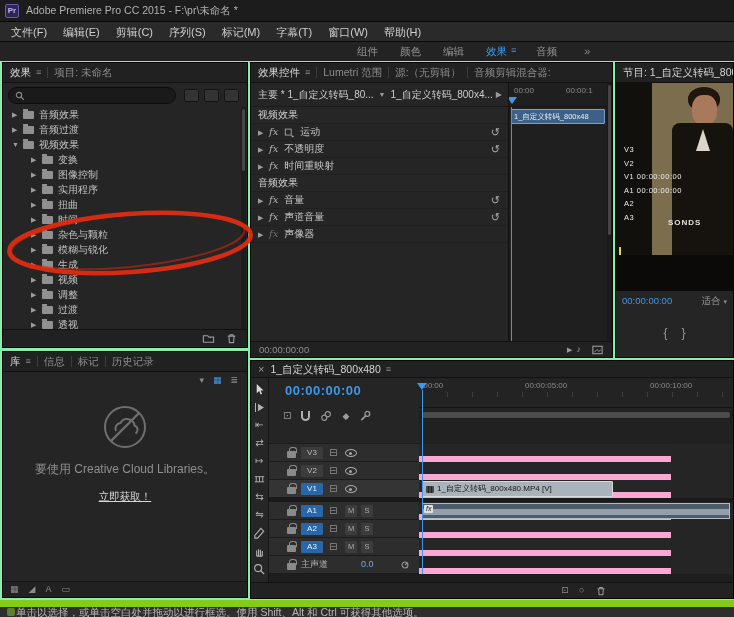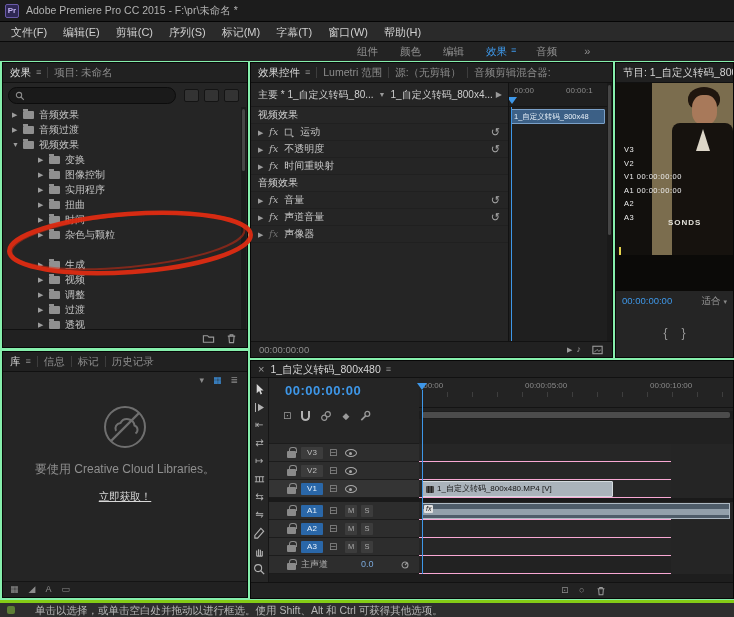--- a/index.html
+++ b/index.html
@@ -27,21 +27,21 @@
 .phead{height:20px;background:#212121;border-bottom:1px solid #111;display:flex;align-items:center;padding:0 7px;font-size:10.5px;color:#8c8c8c;white-space:nowrap;overflow:hidden}
 .phead .on{color:#d6d6d6}
 .vsep{width:1px;height:11px;background:#3d3d3d;margin:0 6px;flex:none}
 .pm{color:#8c8c8c;font-size:9px;margin-left:5px;flex:none}
 
 .searchwrap{position:absolute;left:5px;top:24px;width:168px;height:17px;background:#1a1a1a;border:1px solid #0c0c0c;border-radius:9px;display:flex;align-items:center;padding:0 6px;gap:4px}
 .searchwrap input{flex:1;min-width:0;background:transparent;border:0;outline:0;color:#cfcfcf;font-size:10px;font-family:inherit}
 .fbadge{position:absolute;top:26px;width:15px;height:13px;background:#333;border:1px solid #141414;border-radius:2px}
 
 .trow{position:absolute;left:0;width:100%;height:15px;display:flex;align-items:center;padding-left:9px;font-size:10px;color:#c2c2c2;white-space:nowrap}
-.trow.d1{padding-left:35px}
+.trow.d1{padding-left:28px}
 .tw{width:11px;font-size:7px;color:#9c9c9c;flex:none}
 .bin{width:11px;height:8px;background:#909090;border-radius:1px;position:relative;margin-right:5px;flex:none}
 .bin:before{content:"";position:absolute;top:-2px;left:0;width:5px;height:2px;background:#909090}
 .pfoot{background:#212121;border-top:1px solid #111;display:flex;align-items:center;justify-content:flex-end;gap:10px;padding:0 9px}
 
 .lib-tools{display:flex;align-items:center;justify-content:flex-end;gap:9px;padding:0 9px;height:16px}
 .gi{font-size:9px;color:#8c8c8c}
 .gi.blue{color:#3e97e8}
 .lib-center{position:absolute;left:0;top:52px;width:100%;display:flex;flex-direction:column;align-items:center;text-align:center}
 .lib-msg{font-size:12px;color:#8f8f8f;line-height:14px}
@@ -65,40 +65,40 @@
 .brace{color:#9a9a9a;font-size:12px}
 
 .tools{display:flex;flex-direction:column;align-items:center;padding-top:2px;background:#262626;border-right:1px solid #161616}
 .tool{height:18px;width:100%;display:flex;align-items:center;justify-content:center}
 .toolg{font-size:10px;color:#b2b2b2}
 
 .tl-tc{color:#3e97e8;font-size:13px;font-weight:700;letter-spacing:.5px}
 .ruler{background:#232323;border-bottom:1px solid #141414;font-size:8px;color:#8a8a8a;overflow:hidden}
 .rtick{position:absolute;left:3px;right:0;top:14px;height:5px;background:repeating-linear-gradient(90deg,#3e3e3e 0 1px,transparent 1px 25px)}
 .thead{position:absolute;left:18px;width:150px;height:18px;background:#2d2d2d;border-bottom:1px solid #1c1c1c}
-.lane{position:absolute;left:168px;width:252px;height:18px;background:#262626;border-bottom:1px solid #f9a8d4}
+.lane{position:absolute;left:168px;width:252px;height:18px;background:#262626;border-bottom:6px solid #f9a8d4}
 .tchip{position:absolute;top:3px;left:32px;width:22px;height:12px;background:#3c3c3c;border-radius:1px;color:#bdbdbd;font-size:8px;display:flex;align-items:center;justify-content:center}
 .tchip.tgt{background:#2a67a8;color:#e6f0fa}
 .mschip{position:absolute;top:3px;width:12px;height:12px;background:#3c3c3c;border-radius:1px;color:#aaa;font-size:7.5px;display:flex;align-items:center;justify-content:center}
 .sync{position:absolute;top:3px;left:60px;font-size:10px;color:#8e8e8e;line-height:12px}
 .lock{position:absolute;left:18px;top:7px;width:9px;height:7px;background:#8a8a8a;border-radius:1px}
 .lock:before{content:"";position:absolute;left:1.5px;top:-4px;width:6px;height:5px;border:1.5px solid #8a8a8a;border-bottom:0;border-radius:3px 3px 0 0}
 .eye{position:absolute;left:76px;top:5px;width:12px;height:8px;border:1px solid #a8a8a8;border-radius:50%}
 .eye:after{content:"";position:absolute;left:3.4px;top:1.6px;width:3px;height:3px;background:#a8a8a8;border-radius:50%}
 .magnet{width:9px;height:10px;border:2px solid #b0b0b0;border-top:0;border-radius:0 0 5px 5px}
 .vclip{position:absolute;left:3px;top:1px;width:191px;height:16px;background:#aab3bb;border:1px solid #d4dade;border-radius:1px;color:#141414;font-size:8px;display:flex;align-items:center;gap:3px;padding:0 3px;white-space:nowrap;overflow:hidden;z-index:2}
 .filmico{width:8px;height:7px;background:repeating-linear-gradient(90deg,#484848 0 2px,#222 2px 3px);border-radius:1px;flex:none}
 .aclip{position:absolute;left:3px;top:1px;width:308px;height:16px;background:#4e5c69;border:1px solid #aebac4;z-index:2}
 .aband{position:absolute;left:0;top:5px;width:100%;height:6px;background:#93a0ab}
 .fxbadge{position:absolute;left:1px;top:1px;background:#e0e0e0;color:#111;font-size:7px;font-style:italic;padding:0 2px;border-radius:1px;line-height:8px}
 .tl-foot{background:#222;border-top:1px solid #121212}
 .playline{position:absolute;width:1px;background:#3e97e8;z-index:5}
 .playcap{position:absolute;width:0;height:0;border:5px solid transparent;border-top:7px solid #3e97e8;z-index:6}
 
-.statusbar{background:#2e2e2e;border-top:3px solid #84cc16;display:flex;align-items:center;gap:20px;padding:0 7px;font-size:10.5px;color:#b6b6b6;white-space:nowrap}
+.statusbar{background:#2e2e2e;border-top:7px solid #84cc16;display:flex;align-items:center;gap:1px;padding:0 7px;font-size:10.5px;color:#b6b6b6;white-space:nowrap}
 .sdot{width:8px;height:8px;border-radius:2px;background:#5d7f35;flex:none}
 </style>
 </head>
 <body>
 
 <div id="app">
 
   <div class="abs titlebar" style="left:0;top:0;width:734px;height:21px">
     <span class="pr-icon">Pr</span>
     <span class="title-text">Adobe Premiere Pro CC 2015 - F:\pr\未命名 *</span>
@@ -183,20 +183,25 @@
         </div>
       <div class="trow d1" style="top:90px">
           <span class="tw">▶</span>
           <span class="bin"></span>
           <span>扭曲</span>
         </div>
       <div class="trow d1" style="top:120px">
           <span class="tw">▶</span>
           <span class="bin"></span>
           <span>杂色与颗粒</span>
+        </div>
+      <div class="trow d1" style="top:135px">
+          <span class="tw">▶</span>
+          <span class="bin"></span>
+          <span>模糊与锐化</span>
         </div>
       <div class="trow d1" style="top:150px">
           <span class="tw">▶</span>
           <span class="bin"></span>
           <span>生成</span>
         </div>
       <div class="trow d1" style="top:165px">
           <span class="tw">▶</span>
           <span class="bin"></span>
           <span>视频</span>

